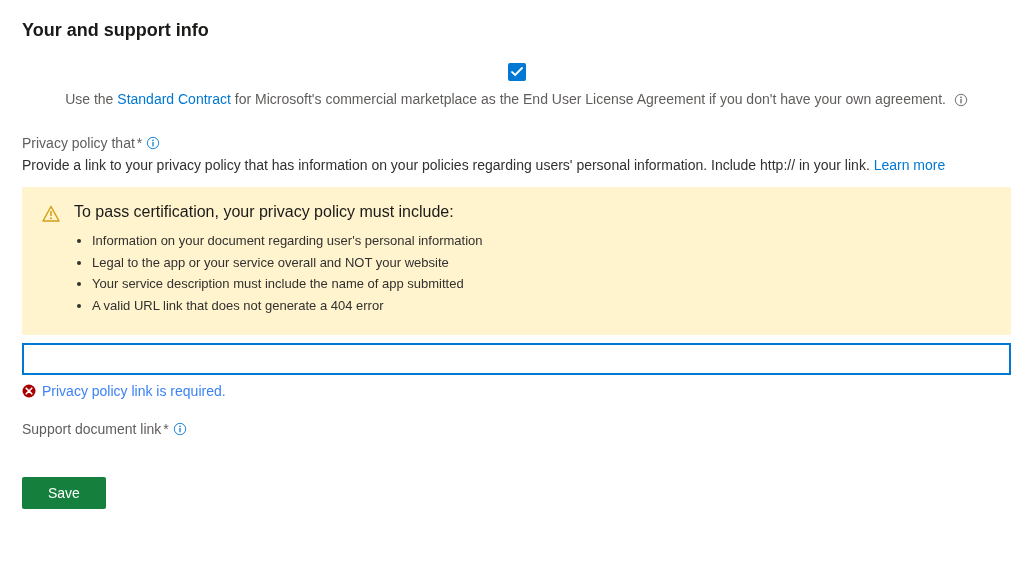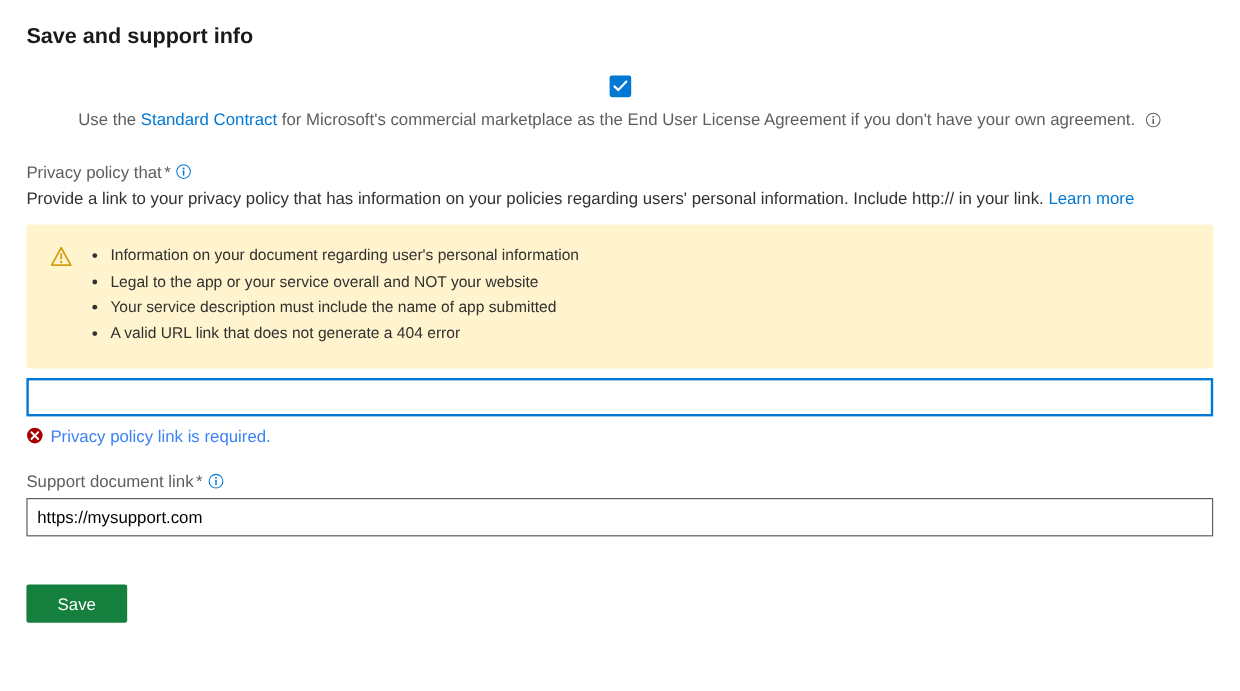--- a/index.html
+++ b/index.html
@@ -157,21 +157,21 @@
       font-family: inherit;
       cursor: pointer;
       border-radius: 2px;
     }
   </style>
 </head>
 <body>
 
 
 
-<h2 class="section-title">Save and support info</h2>
+<h2 class="section-title">Your and support info</h2>
 
 <div class="checkbox-row">
   <div class="checkbox">
     <svg viewBox="0 0 12 12">
       <path d="M1 6 L4.2 9 L11 2" stroke="#fff" stroke-width="1.8" fill="none" stroke-linecap="round"></path>
     </svg>
   </div>
   <span class="checkbox-label">
     <span>Use the </span><a class="link">Standard Contract</a><span> for Microsoft's commercial marketplace as the End User License Agreement if you don't have your own agreement.</span>
     <span class="info-icon">
@@ -202,20 +202,21 @@
 
   <div class="warning-box">
     <div class="warning-icon">
       <svg viewBox="0 0 18 18">
           <path d="M9 1.5 L17 16 L1 16 Z" fill="none" stroke="#d4a017" stroke-width="1.5" stroke-linejoin="round"></path>
           <rect x="8.2" y="6" width="1.6" height="5" fill="#d4a017"></rect>
           <circle cx="9" cy="13.3" r="1" fill="#d4a017"></circle>
         </svg>
     </div>
     <div class="warning-content">
+      <div class="warning-title">To pass certification, your privacy policy must include:</div>
       <ul class="warning-list">
         <li>Information on your document regarding user's personal information</li>
         <li>Legal to the app or your service overall and NOT your website</li>
         <li>Your service description must include the name of app submitted</li>
         <li>A valid URL link that does not generate a 404 error</li>
       </ul>
     </div>
   </div>
 
   <input type="text" class="text-input focused" value="" style="">
@@ -236,19 +237,18 @@
     <span>Support document link</span>
     <span class="req">*</span>
     <span class="info-icon">
       <svg viewBox="0 0 16 16">
           <circle cx="8" cy="8" r="6.5" fill="none" stroke="#0078d4" stroke-width="1"></circle>
           <circle cx="8" cy="5" r="0.9" fill="#0078d4"></circle>
           <rect x="7.3" y="6.8" width="1.4" height="5" fill="#0078d4"></rect>
         </svg>
     </span>
   </div>
-  <input type="text" class="text-input" value="https://mysupport.com" style="">
 </div>
 
 <button class="save-btn">Save</button>
 
 
 
 
 </body></html>

